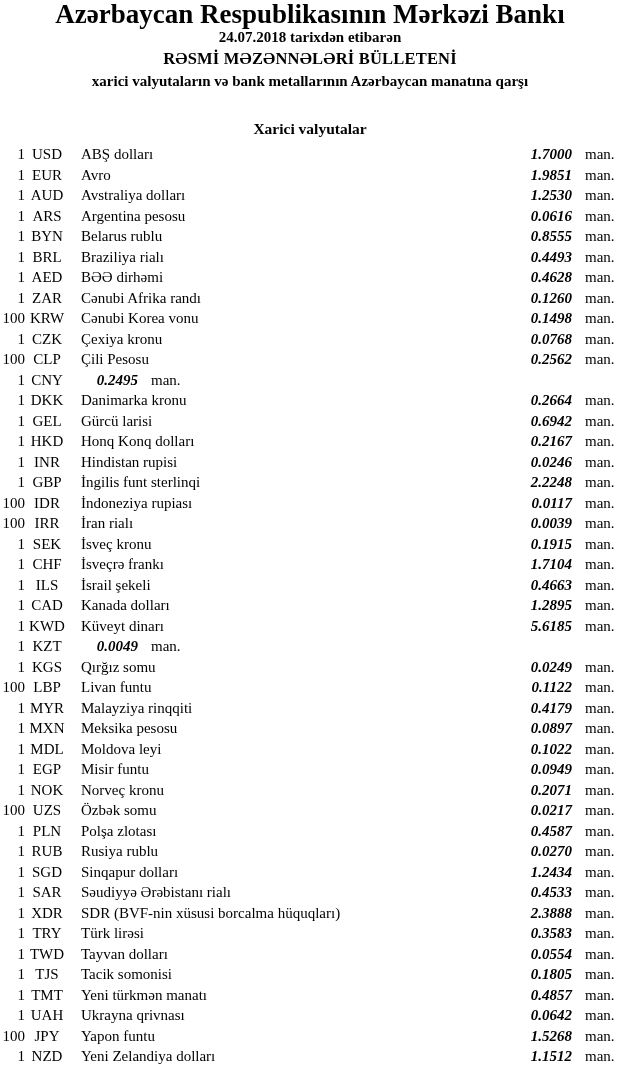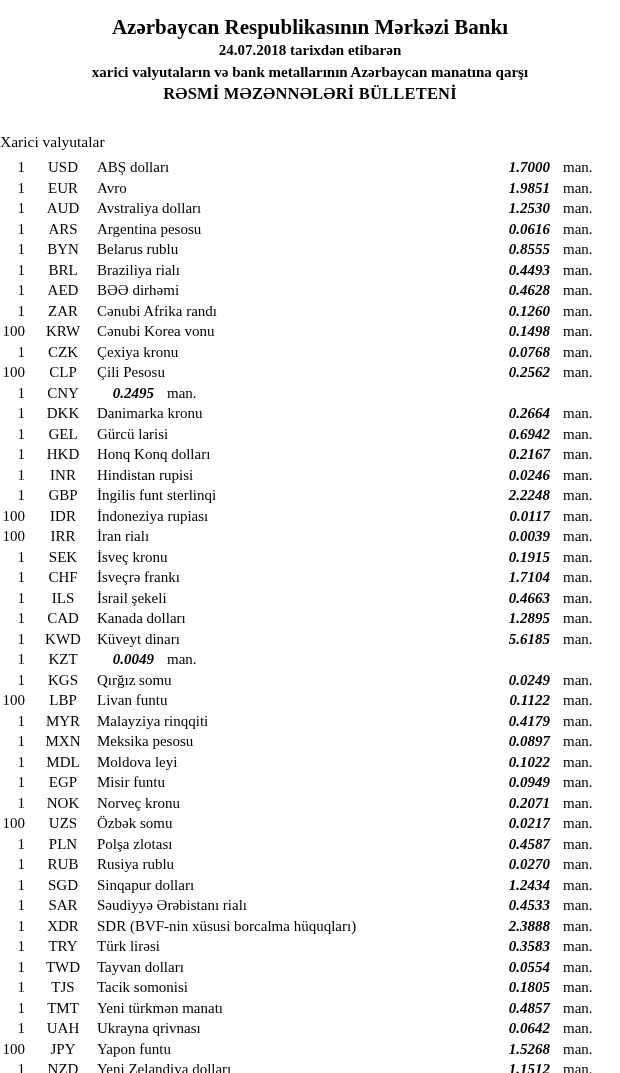--- a/index.html
+++ b/index.html
@@ -10,52 +10,52 @@
     font-family: "Liberation Serif", serif;
     overflow: hidden;
   }
   .page {
     position: relative;
     width: 620px; height: 1073px;
     background: #ffffff;
     overflow: hidden;
   }
   .hdr { text-align: center; font-weight: bold; }
-  .title    { padding-top: 14px; font-size: 21px; line-height: 26px; }
+  .title    { padding-top: 1px; font-size: 27px; line-height: 26px; }
   .dateline { font-size: 15px;  line-height: 21px; }
   .subtitle { font-size: 15px;  line-height: 22px; }
   .bulletin { font-size: 16.5px; line-height: 22px; letter-spacing: 0.2px; }
   .section  {
     margin-top: 28px;
     font-size: 15.5px; line-height: 17px;
-    text-align: left; font-weight: normal;
+    text-align: center; font-weight: bold;
   }
   .rates { margin-top: 7px; }
   .row {
     display: flex;
     align-items: baseline;
     height: 20.5px;
     font-size: 15px;
     line-height: 20.5px;
     white-space: nowrap;
   }
   .qty  { flex: none; width: 25px; text-align: right; }
-  .code { flex: none; width: 42px; margin-left: 17px; text-align: center; }
+  .code { flex: none; width: 42px; margin-left: 1px; text-align: center; }
   .name { flex: 1; margin-left: 13px; overflow: hidden; }
   .rate { flex: none; width: 70px; text-align: right; font-weight: bold; font-style: italic; }
-  .unit { flex: none; width: 35px; margin-left: 13px; margin-right: 22px; }
+  .unit { flex: none; width: 35px; margin-left: 13px; }
 </style>
 </head>
 <body>
 
 <div class="page">
   <div class="hdr title">Azərbaycan Respublikasının Mərkəzi Bankı</div>
   <div class="hdr dateline">24.07.2018 tarixdən etibarən</div>
+  <div class="hdr bulletin">RƏSMİ MƏZƏNNƏLƏRİ BÜLLETENİ</div>
   <div class="hdr subtitle">xarici valyutaların və bank metallarının Azərbaycan manatına qarşı</div>
-  <div class="hdr bulletin">RƏSMİ MƏZƏNNƏLƏRİ BÜLLETENİ</div>
   <div class="section">Xarici valyutalar</div>
   <div class="rates" id="rates">
       <div class="row">
         <span class="qty">1</span>
         <span class="code">USD</span>
         <span class="name">ABŞ dolları</span>
         <span class="rate">1.7000</span>
         <span class="unit">man.</span>
       </div>
       <div class="row">

